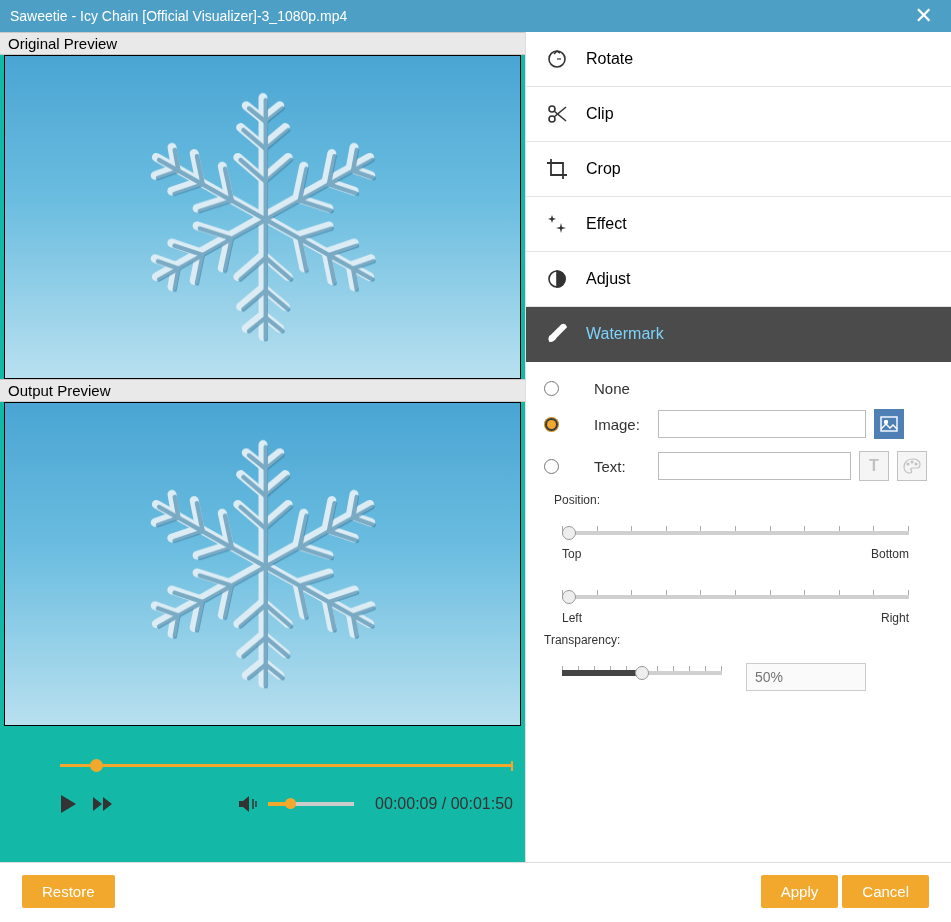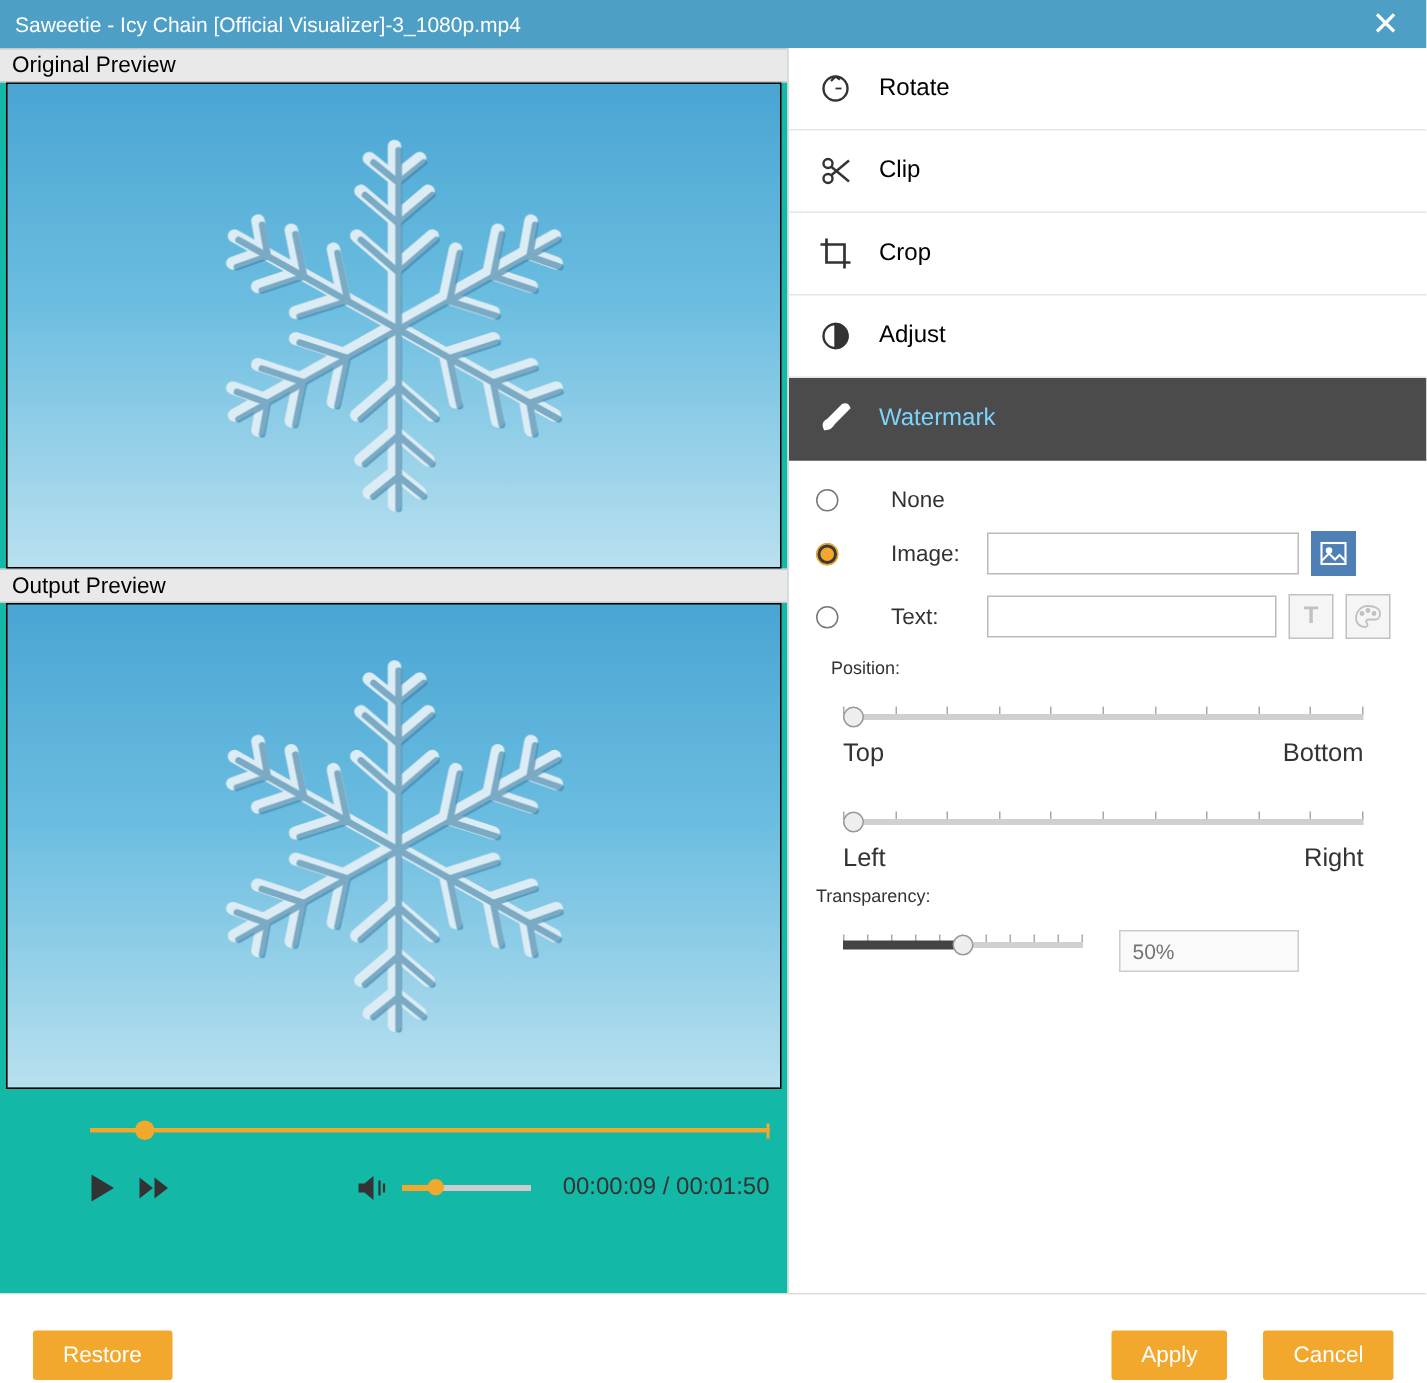--- a/index.html
+++ b/index.html
@@ -9,21 +9,21 @@
 .titlebar .title { flex: 1; }
 .titlebar .close { font-size: 22px; cursor: pointer; padding: 0 8px; font-weight: 300; }
 
 .main { display: flex; height: 830px; }
 
 .left { width: 571px; background: #14b8a6; display: flex; flex-direction: column; }
 .preview-label { background: #e9e9e9; font-size: 15px; padding: 2px 8px; border: 1px solid #c9c9c9; border-left: none; border-right: none; }
 .preview-frame { height: 324px; background: linear-gradient(180deg, #4aa5d3 0%, #6bbde0 45%, #b8e0ef 100%); border: 1px solid #000; margin: 0 4px; position: relative; overflow: hidden; }
 .snowflake { position: absolute; left: 50%; top: 50%; transform: translate(-50%, -50%) rotateX(14deg); }
 
-.controls { padding: 18px 12px 10px; margin-left: 48px; }
+.controls { padding: 30px 12px 10px; margin-left: 48px; }
 .timeline { position: relative; height: 20px; margin-bottom: 18px; }
 .timeline-track { position: absolute; top: 8px; left: 0; right: 0; height: 3px; background: #f2a82c; }
 .timeline-thumb { position: absolute; top: 3px; width: 13px; height: 13px; border-radius: 50%; background: #f2a82c; margin-left: -6px; }
 .timeline-notch { position: absolute; top: 5px; width: 2px; height: 10px; background: #f2a82c; right: 0; }
 
 .playback { display: flex; align-items: center; gap: 14px; font-size: 15px; }
 .play-icon, .ff-icon { cursor: pointer; }
 .vol { display: flex; align-items: center; gap: 8px; margin-left: 110px; }
 .vol-track { position: relative; width: 86px; height: 4px; background: #ccc; }
 .vol-fill { position: absolute; top: 0; left: 0; height: 100%; background: #f2a82c; }
@@ -46,30 +46,30 @@
 .icon-btn.active { background: #4e7fb5; border-color: #4e7fb5; color: #fff; }
 .icon-btn.disabled { opacity: .6; }
 
 .section-label { margin: 8px 0 16px 10px; font-size: 12px; }
 .slider-wrap { padding: 0 18px; margin-bottom: 8px; }
 .slider { position: relative; width: 100%; height: 20px; }
 .slider-track { position: absolute; top: 8px; left: 0; right: 0; height: 4px; background: #d0d0d0; }
 .slider-ticks { position: absolute; top: 3px; left: 0; right: 0; height: 6px; display: flex; justify-content: space-between; }
 .slider-ticks span { width: 1px; height: 6px; background: #aaa; }
 .slider-thumb { position: absolute; top: 3px; width: 14px; height: 14px; border-radius: 50%; background: #eee; border: 1px solid #999; margin-left: -7px; }
-.slider-labels { display: flex; justify-content: space-between; font-size: 17px; margin-top: 4px; padding: 0 0px; }
+.slider-labels { display: flex; justify-content: space-between; font-size: 12px; margin-top: 4px; padding: 0 0px; }
 
 .trans-row { display: flex; gap: 24px; padding: 0 18px; }
 .trans-slider { position: relative; width: 160px; height: 20px; }
 .trans-track { position: absolute; top: 8px; left: 0; right: 0; height: 4px; background: #d0d0d0; }
 .trans-fill { position: absolute; top: 7px; left: 0; height: 6px; background: #444; }
 .trans-thumb { position: absolute; top: 3px; width: 14px; height: 14px; border-radius: 50%; background: #eee; border: 1px solid #999; margin-left: -7px; }
 .trans-input { width: 120px; height: 28px; border: 1px solid #ccc; padding: 2px 8px; color: #aaa; background: #fafafa; font-size: 14px; }
 
-.footer { height: 58px; border-top: 1px solid #dedede; display: flex; align-items: flex-end; padding: 0 22px; gap: 24px; }
+.footer { height: 58px; border-top: 1px solid #dedede; display: flex; align-items: center; padding: 0 22px; gap: 4px; }
 .btn { background: #f2a82c; color: #fff; border: none; padding: 8px 20px; font-size: 15px; cursor: pointer; border-radius: 2px; }
 .spacer { flex: 1; }
 </style>
 </head>
 <body>
 
 <div class="titlebar">
   <div class="title">Saweetie - Icy Chain [Official Visualizer]-3_1080p.mp4</div>
   <div class="close">✕</div>
 </div>
@@ -183,20 +183,29 @@
     <div class="tool-item">
       <span class="icon">
           <svg width="22" height="22" viewBox="0 0 22 22" fill="none" stroke="#333" stroke-width="1.8">
             <path d="M5 1 V17 H21 M1 5 H17 V21"></path>
           </svg>
         </span>
       <span>Crop</span>
     </div>
     <div class="tool-item">
       <span class="icon">
+          <svg width="22" height="22" viewBox="0 0 22 22" fill="#333">
+            <path d="M6 2 L7 5 L10 6 L7 7 L6 10 L5 7 L2 6 L5 5 Z"></path>
+            <path d="M15 10 L16 14 L20 15 L16 16 L15 20 L14 16 L10 15 L14 14 Z"></path>
+          </svg>
+        </span>
+      <span>Effect</span>
+    </div>
+    <div class="tool-item">
+      <span class="icon">
           <svg width="22" height="22" viewBox="0 0 22 22" fill="none" stroke="#333" stroke-width="1.6">
             <circle cx="11" cy="11" r="8"></circle>
             <path d="M11 3 A8 8 0 0 1 11 19 Z" fill="#333"></path>
           </svg>
         </span>
       <span>Adjust</span>
     </div>
     <div class="tool-item active">
       <span class="icon">
           <svg width="22" height="22" viewBox="0 0 22 22" fill="none" stroke="#fff" stroke-width="1.8">

